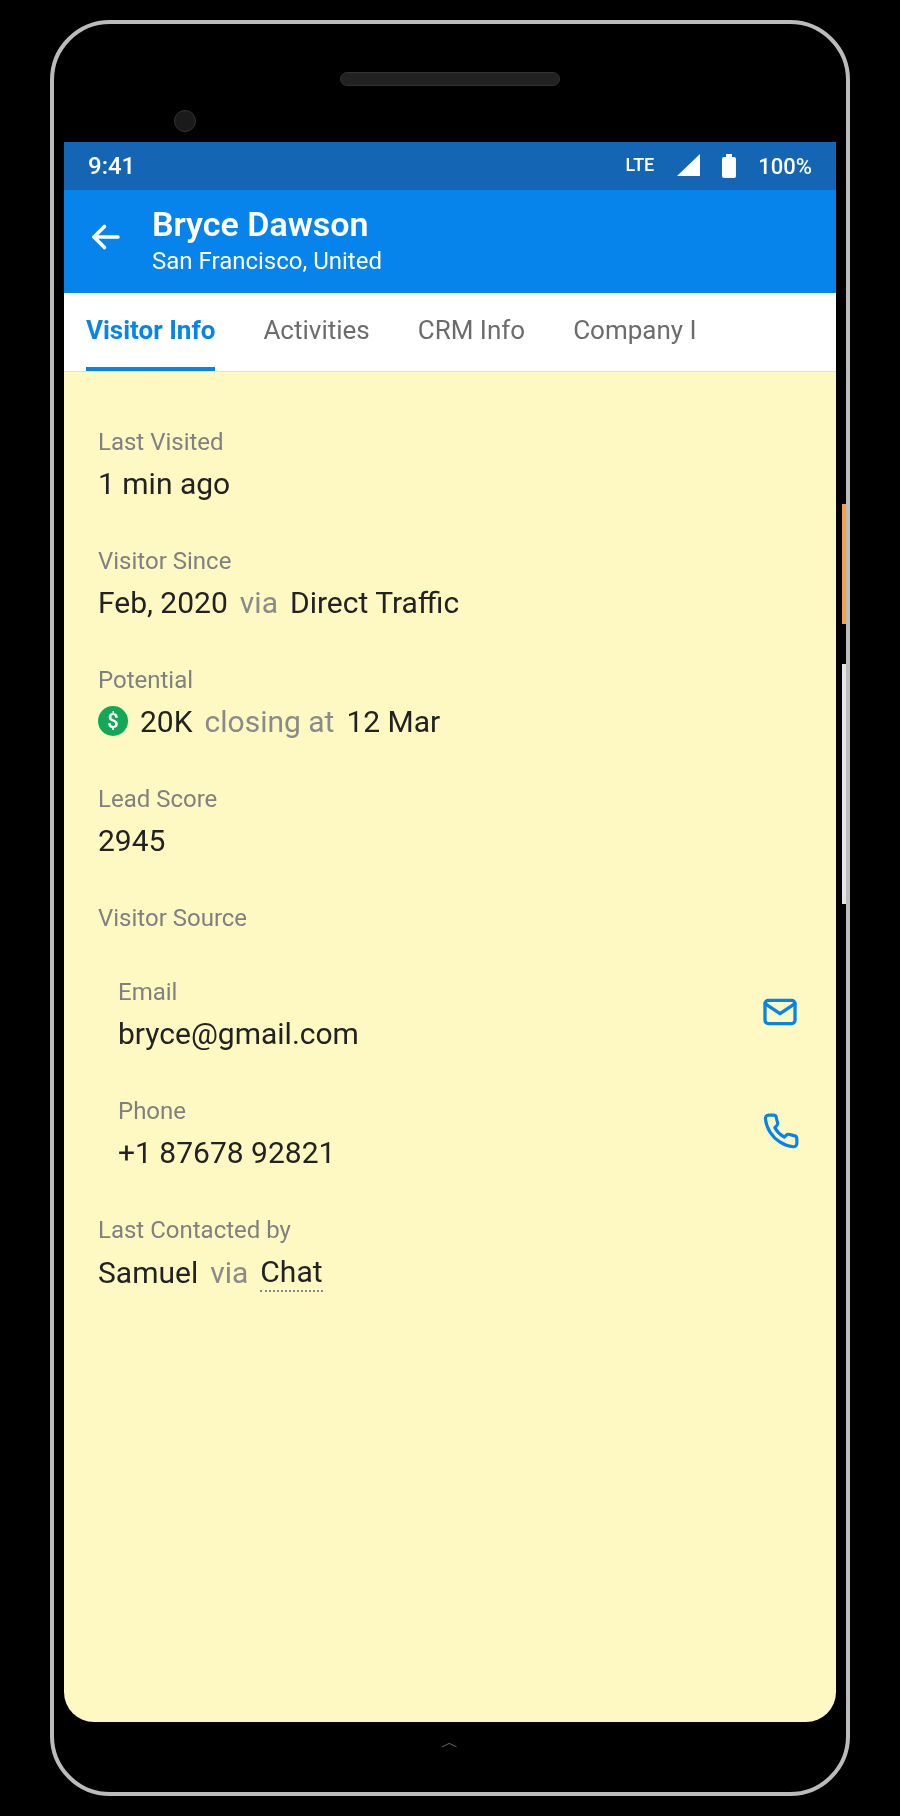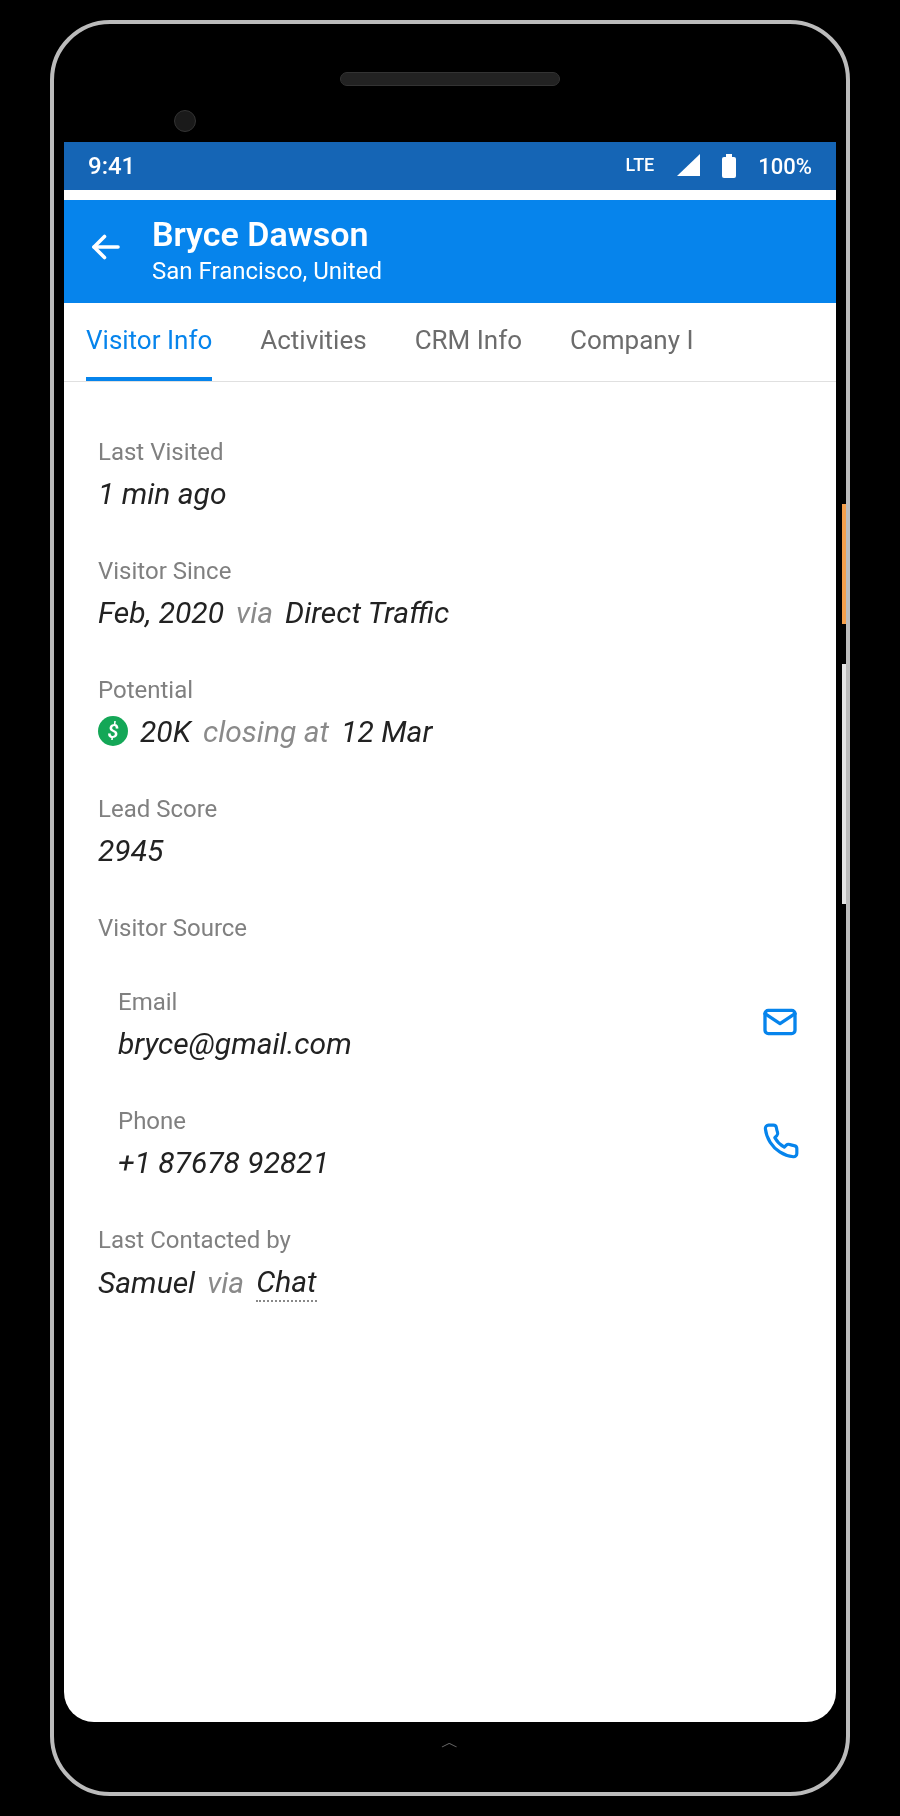--- a/index.html
+++ b/index.html
@@ -78,21 +78,21 @@
     transform: translateX(-50%);
     color: #666;
     font-size: 18px;
   }
   .screen {
     position: absolute;
     left: 0;
     right: 0;
     top: 108px;
     bottom: 60px;
-    background: #ffffff;
+    background: #fef9c3;
     border-radius: 0 0 30px 30px;
     overflow: hidden;
   }
   .status-bar {
     height: 48px;
     background: #1565b5;
     color: #fff;
     display: flex;
     align-items: center;
     justify-content: space-between;
@@ -107,21 +107,20 @@
     font-size: 22px;
   }
   .status-right svg { display: block; }
   .app-bar {
     background: #0684ec;
     color: #fff;
     padding: 14px 24px 18px 24px;
     display: flex;
     align-items: center;
     gap: 28px;
-    margin-top: 10px;
   }
   .back-btn {
     cursor: pointer;
   }
   .title-block .name {
     font-size: 34px;
     font-weight: 600;
     line-height: 1.2;
   }
   .title-block .loc {
@@ -140,42 +139,41 @@
     padding: 22px 0;
     margin-right: 48px;
     font-size: 26px;
     color: #6c6c6c;
     white-space: nowrap;
     cursor: pointer;
     border-bottom: 4px solid transparent;
   }
   .tab.active {
     color: #0684ec;
-    font-weight: 400;
+    font-weight: 700;
     border-bottom-color: #0684ec;
   }
   .content {
     padding: 10px 30px 20px 34px;
   }
   .field {
     margin-top: 46px;
   }
   .field-label {
     font-size: 24px;
     color: #808080;
     margin-bottom: 10px;
   }
   .field-value {
     font-size: 30px;
     color: #222;
     display: flex;
     align-items: center;
     gap: 12px;
     flex-wrap: wrap;
-    font-style: italic;
   }
   .muted { color: #8a8a8a; }
   .field-row {
     display: flex;
     justify-content: space-between;
     align-items: center;
     margin-left: 20px;
   }
   .action-icon {
     color: #0684ec;

